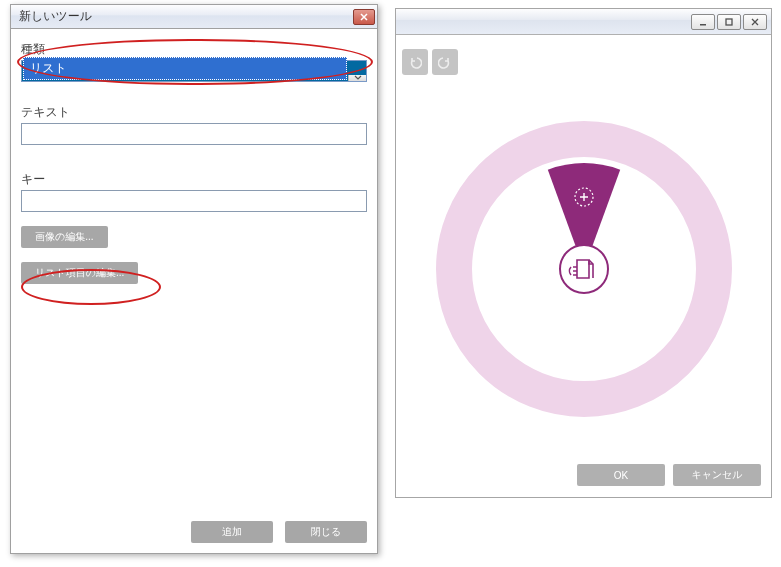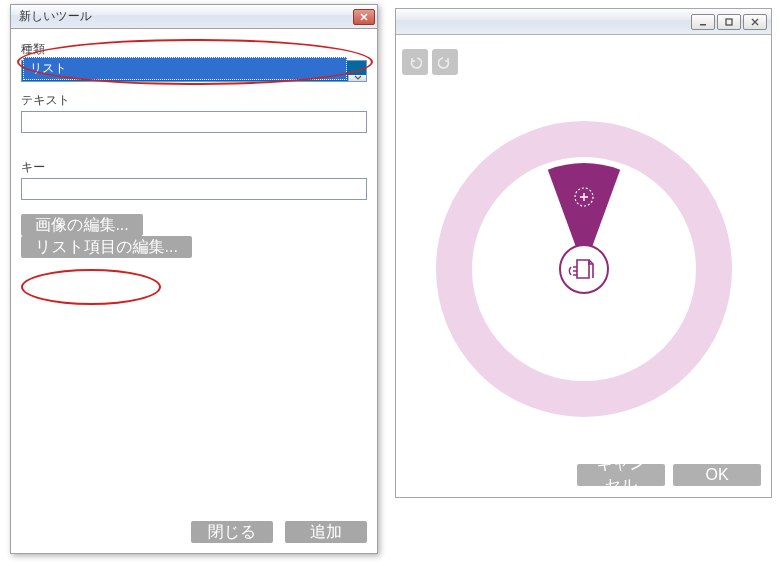--- a/index.html
+++ b/index.html
@@ -101,21 +101,21 @@
   .btn-flat {
     display: inline-flex;
     align-items: center;
     justify-content: center;
     background: #a7a7a7;
     color: #fff;
     border: none;
     height: 22px;
     padding: 0 14px;
     font-family: inherit;
-    font-size: 16px;
+    font-size: 10px;
     cursor: pointer;
     border-radius: 2px;
   }
   .desc-text {
     color: #1a1a1a;
     margin-top: 12px;
     line-height: 1.45;
   }
   .dialog-footer {
     display: flex;
@@ -212,39 +212,39 @@
     <div class="field-label">種類</div>
     <div class="select-wrap">
       <div class="select-value">リスト</div>
       <div class="select-btn">
         <svg viewBox="0 0 8 6">
             <path d="M1 1 L4 4 L7 1" stroke="#555" stroke-width="1.2" fill="none"></path>
           </svg>
       </div>
     </div>
 
-    <div class="field-label" style="margin-top:10px">テキスト</div>
+    <div class="field-label" style="margin-top:22px">テキスト</div>
     <input class="text-input" value="" style="">
 
     <div class="field-label" style="margin-top:26px">キー</div>
     <input class="text-input" value="" style="">
 
     <div style="margin-top:14px">
       <button class="btn-flat">画像の編集...</button>
     </div>
 
 
-    <div style="">
+    <div style="margin-top:14px">
       <button class="btn-flat">リスト項目の編集...</button>
     </div>
 
   </div>
   <div class="dialog-footer">
+    <button class="btn-flat">追加</button>
     <button class="btn-flat">閉じる</button>
-    <button class="btn-flat">追加</button>
   </div>
 
   <div class="hl-ellipse hl-type"></div>
   <div class="hl-ellipse hl-list"></div>
 </div>
 
 <div class="window-right">
   <div class="wr-titlebar">
     <div class="wr-ctrl">
       <svg viewBox="0 0 10 10">
@@ -297,16 +297,16 @@
           <path d="M-7 -9 H5 V9 H-7 Z" fill="none" stroke="#8e2a7a" stroke-width="1.6"></path>
           <path d="M5 -9 L9 -5 V9" fill="none" stroke="#8e2a7a" stroke-width="1.6"></path>
           <path d="M5 -9 V-5 H9" fill="none" stroke="#8e2a7a" stroke-width="1.6"></path>
           <path d="M-11 -2 L-7 -2 M-11 2 L-7 2 M-11 6 L-7 6" stroke="#8e2a7a" stroke-width="1.6"></path>
           <path d="M-13 -2 A6 6 0 0 0 -13 6" fill="none" stroke="#8e2a7a" stroke-width="1.6"></path>
         </g>
       </svg>
     </div>
   </div>
   <div class="wr-footer">
+    <button class="btn-flat">OK</button>
     <button class="btn-flat">キャンセル</button>
-    <button class="btn-flat">OK</button>
   </div>
 </div>
 
 </body></html>

